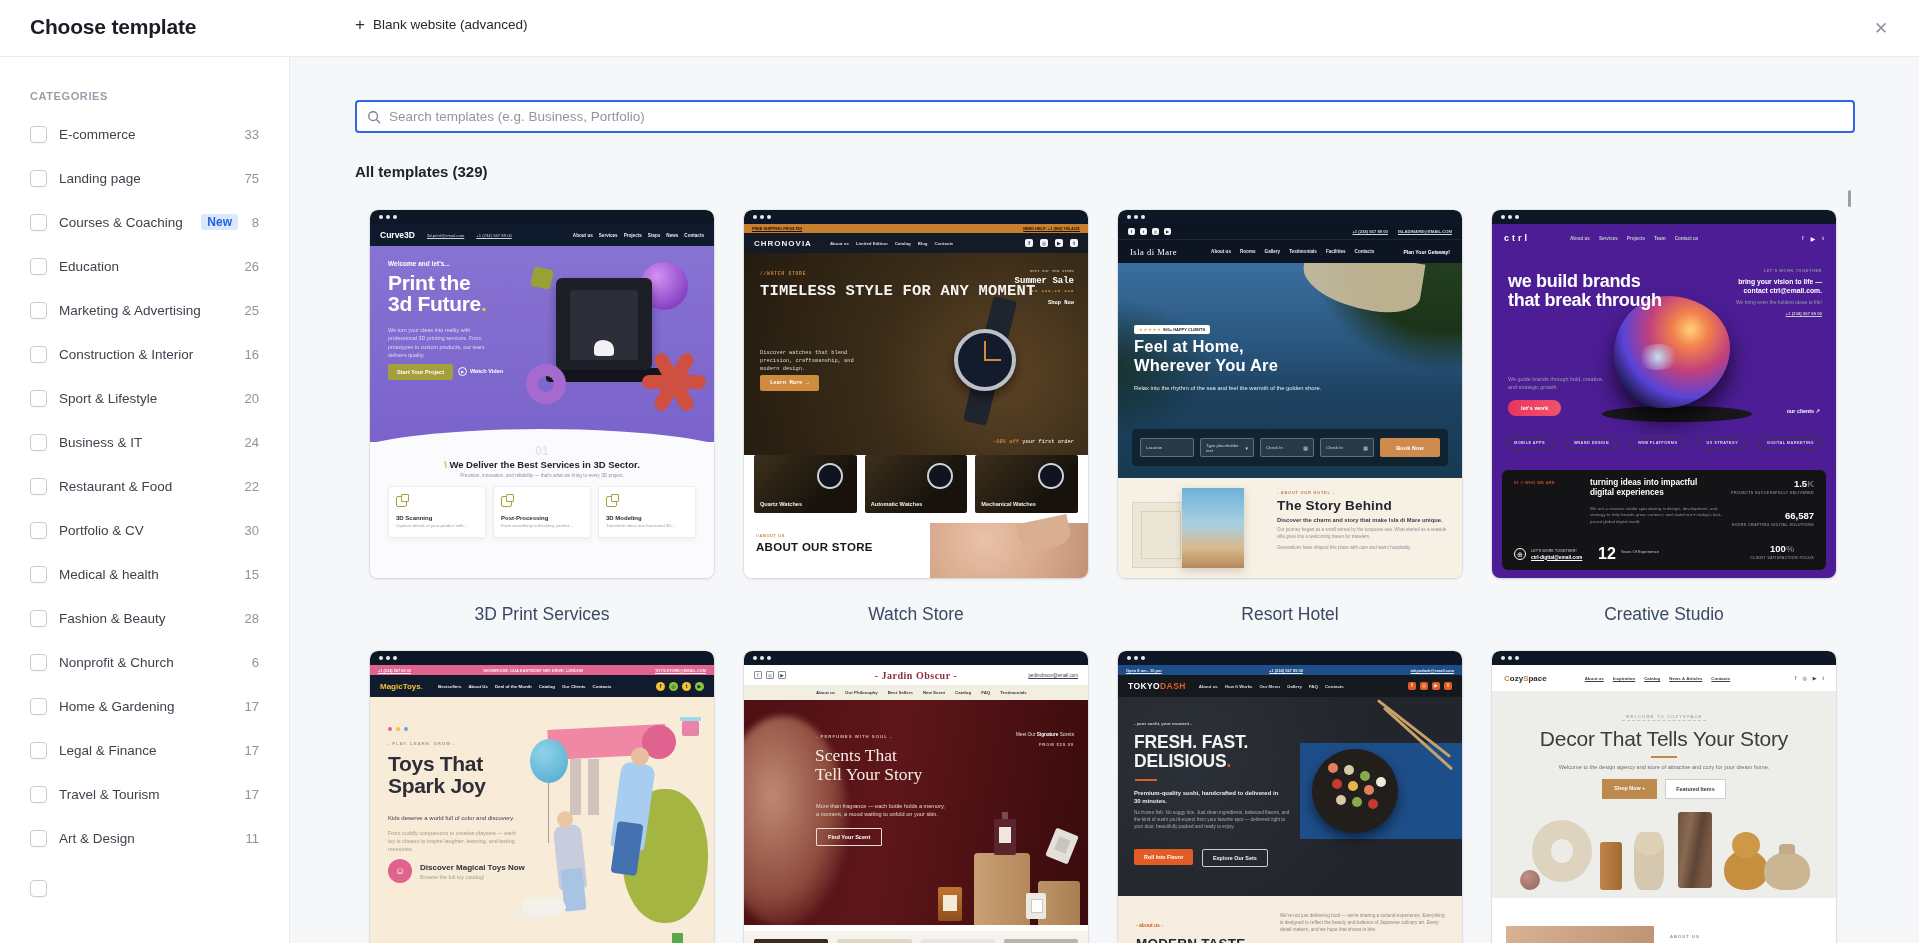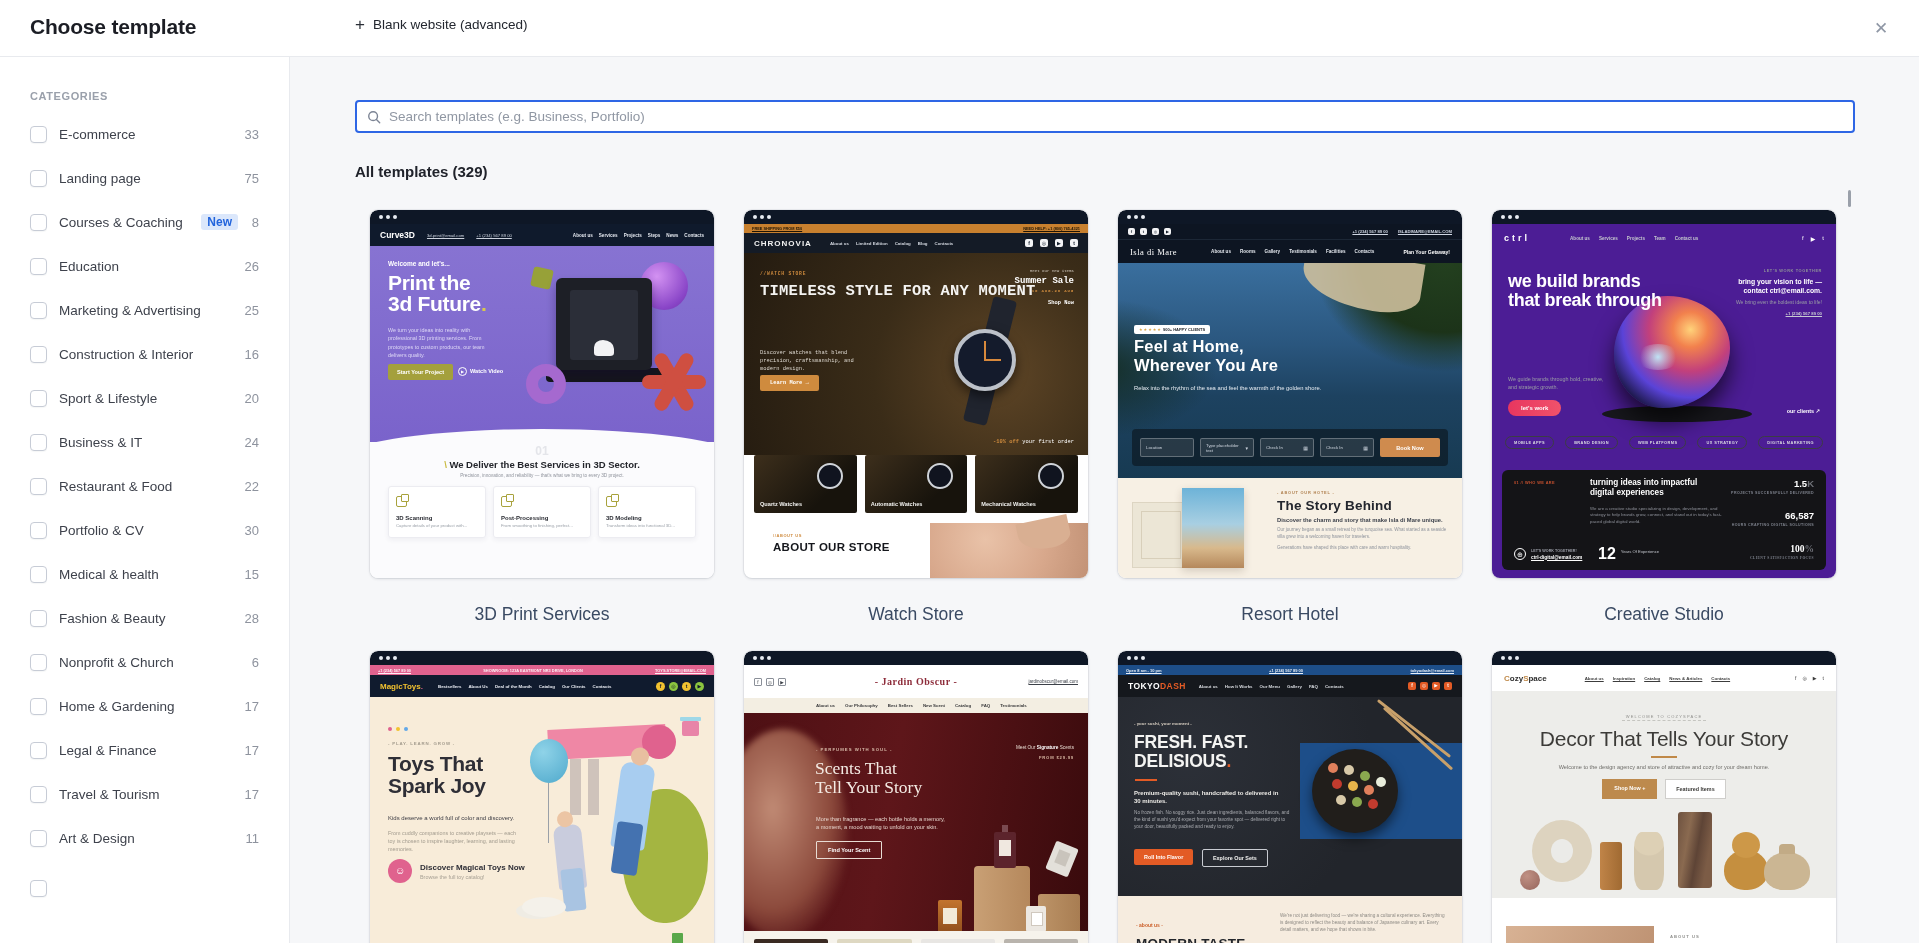--- a/index.html
+++ b/index.html
@@ -105,21 +105,21 @@
 .c2-promo{position:absolute;right:14px;bottom:10px;font-size:5.4px;color:#fff;}
 .c2-promo b{color:#cf8b3e;}
 .c2-strap{position:absolute;right:86px;top:44px;width:24px;height:128px;background:#20242e;transform:rotate(14deg);border-radius:4px;}
 .c2-watch{position:absolute;right:72px;top:76px;width:62px;height:62px;border-radius:50%;background:#141b2c;border:4px solid #bcc1c9;box-shadow:0 5px 12px rgba(0,0,0,.55);}
 .c2-watch::before{content:"";position:absolute;left:26px;top:8px;width:1.5px;height:20px;background:#d8893c;}
 .c2-watch::after{content:"";position:absolute;left:27px;top:26px;width:16px;height:1.5px;background:#d8893c;}
 .c2-tiles{position:absolute;left:10px;right:10px;top:245px;display:flex;gap:8px;}
 .c2-tile{flex:1;height:58px;border-radius:2px;background:linear-gradient(135deg,#3d2f1c 0%,#17130c 70%);position:relative;overflow:hidden;}
 .c2-tile i{position:absolute;right:14px;top:8px;width:26px;height:26px;border-radius:50%;background:#10141f;border:2px solid #cfd3d8;}
 .c2-tile span{position:absolute;left:6px;bottom:6px;font-size:5.6px;font-weight:700;color:#f2f2f0;}
-.c2-about{position:absolute;left:0;right:0;bottom:0;height:55px;background:#fff;display:flex;margin-left:17px;}
+.c2-about{position:absolute;left:0;right:0;bottom:0;height:55px;background:#fff;display:flex;}
 .c2-ab-l{flex:1;padding:10px 0 0 12px;}
 .c2-abk{font-size:4px;font-weight:700;color:#cf8b3e;letter-spacing:.6px;}
 .c2-abt{font-size:11.5px;font-weight:800;color:#15171c;margin-top:3px;letter-spacing:.3px;}
 .c2-ab-img{width:158px;background:radial-gradient(circle at 35% 30%,#e9c2a8 0%,#d8a88c 55%,#c29276 100%);position:relative;}
 .c2-ab-img::before{content:"";position:absolute;right:18px;top:-4px;width:52px;height:30px;background:#d9af92;border-radius:0 0 40% 60%;transform:rotate(-12deg);}
 
 
 .c3-top{height:15px;background:#0d1522;display:flex;align-items:center;padding:0 10px;gap:5px;}
 .c3-top .sq-ic{width:7px;height:7px;font-size:4px;line-height:7px;}
 .c3-cont{margin-left:auto;display:flex;gap:10px;font-size:4.2px;color:#cfd6e2;text-decoration:underline;font-weight:700;}
@@ -170,21 +170,21 @@
 .c4-pill{position:absolute;left:16px;top:176px;padding:5px 13px;border-radius:11px;background:linear-gradient(90deg,#e8365f,#f0526b);font-size:6px;font-weight:700;color:#fff;}
 .c4-clients{position:absolute;right:16px;top:184px;font-size:5.4px;font-weight:700;color:#fff;}
 .c4-pills{position:absolute;left:13px;right:13px;top:212px;display:flex;justify-content:space-between;}
 .c4-pills span{border:1px solid #3c3d44;border-radius:9px;padding:3px 8px;font-size:3.9px;letter-spacing:.4px;color:#d8dae0;font-weight:700;}
 .c4-stats{position:absolute;left:10px;right:10px;top:246px;bottom:8px;background:#141417;border-radius:6px;}
 .c4-wk{position:absolute;left:12px;top:10px;font-size:3.9px;font-weight:700;color:#c4502e;letter-spacing:.4px;}
 .c4-wt{position:absolute;left:88px;top:8px;width:130px;font-size:8.2px;font-weight:800;color:#fff;line-height:1.2;}
 .c4-wx{position:absolute;left:88px;top:36px;width:142px;font-size:4.4px;line-height:1.45;color:#8f929b;}
 .c4-s1{position:absolute;right:12px;top:8px;text-align:right;}
 .c4-s2{position:absolute;right:12px;top:40px;text-align:right;}
-.c4-s4{position:absolute;right:12px;bottom:10px;text-align:right;font-family:Liberation Serif, serif;}
+.c4-s4{position:absolute;right:12px;bottom:10px;text-align:center;}
 .c4-sv{font-size:9.5px;font-weight:800;color:#fff;}
 .c4-sv i{color:#6f7178;}
 .c4-sl{font-size:3.6px;color:#7d818c;letter-spacing:.4px;margin-top:2px;font-weight:700;}
 .c4-foot{position:absolute;left:12px;bottom:10px;display:flex;align-items:center;gap:5px;}
 .c4-globe{width:12px;height:12px;border:1px solid #fff;border-radius:50%;color:#fff;font-size:7px;line-height:11px;text-align:center;}
 .c4-fk{font-size:3.7px;color:#9a9da6;font-weight:700;}
 .c4-fe{font-size:4.8px;color:#fff;font-weight:700;text-decoration:underline;margin-top:2px;}
 .c4-years{position:absolute;left:96px;bottom:8px;display:flex;gap:5px;align-items:flex-start;}
 .c4-yv{font-size:16px;font-weight:800;color:#fff;line-height:1;}
 .c4-yl{font-size:4.2px;color:#c3c6cd;margin-top:3px;line-height:1.3;}
@@ -224,21 +224,21 @@
 .c5-kid1::before{content:"";position:absolute;left:8px;top:-16px;width:18px;height:18px;border-radius:50%;background:#e8bfa0;}
 .c5-kid1::after{content:"";position:absolute;left:4px;top:60px;width:26px;height:52px;background:#4472b0;border-radius:4px;}
 .c5-kid2{position:absolute;left:186px;top:128px;width:28px;height:64px;background:#c9ccdd;border-radius:9px 9px 3px 3px;transform:rotate(-6deg);}
 .c5-kid2::before{content:"";position:absolute;left:5px;top:-14px;width:16px;height:16px;border-radius:50%;background:#ecc5a4;}
 .c5-kid2::after{content:"";position:absolute;left:3px;top:44px;width:22px;height:42px;background:#a9c4e2;border-radius:3px;}
 .c5-cloud{position:absolute;left:152px;top:200px;width:44px;height:20px;border-radius:50%;background:#f4f1ea;box-shadow:-8px 4px 0 -2px #efece4;}
 .c5-blocks{position:absolute;left:296px;top:236px;width:26px;height:26px;}
 .c5-blocks i{position:absolute;width:11px;height:11px;border-radius:1px;}
 
 
-.c6-head{height:33px;background:#fff;display:flex;align-items:center;padding:0 10px;}
+.c6-head{height:20px;background:#fff;display:flex;align-items:center;padding:0 10px;}
 .c6-soc{display:flex;gap:4px;}
 .c6-soc i{width:8px;height:8px;border:1px solid #8a8f98;border-radius:1px;font-size:4.6px;line-height:7px;text-align:center;color:#3c4048;}
 .c6-logo{position:absolute;left:0;right:0;text-align:center;font-family:"Liberation Serif",serif;font-size:10px;font-weight:700;color:#8d2c3a;letter-spacing:.5px;}
 .c6-mail{margin-left:auto;font-size:4.5px;color:#3c4048;text-decoration:underline;z-index:2;background:#fff;}
 .c6-nav{height:15px;background:#f3eee2;display:flex;align-items:center;gap:10px;padding-left:72px;}
 .c6-nav span{font-size:4.4px;font-weight:700;color:#3a3a3c;}
 .c6-hero{position:relative;height:225px;background:linear-gradient(100deg,#4e1014 0%,#5e161a 42%,#380a0c 100%);overflow:hidden;}
 .c6-face{position:absolute;left:-26px;top:16px;width:130px;height:210px;background:radial-gradient(ellipse at 42% 38%,#c08a74 0%,#8c4a3c 55%,rgba(80,20,20,0) 78%);border-radius:50%;filter:blur(3px);}
 .c6-kick{position:absolute;left:72px;top:34px;font-size:4.3px;letter-spacing:1px;color:#d8bba9;font-weight:700;}
 .c6-title{position:absolute;left:71px;top:46px;font-family:"Liberation Serif",serif;font-size:17.5px;line-height:1.1;color:#f4ebe4;}

